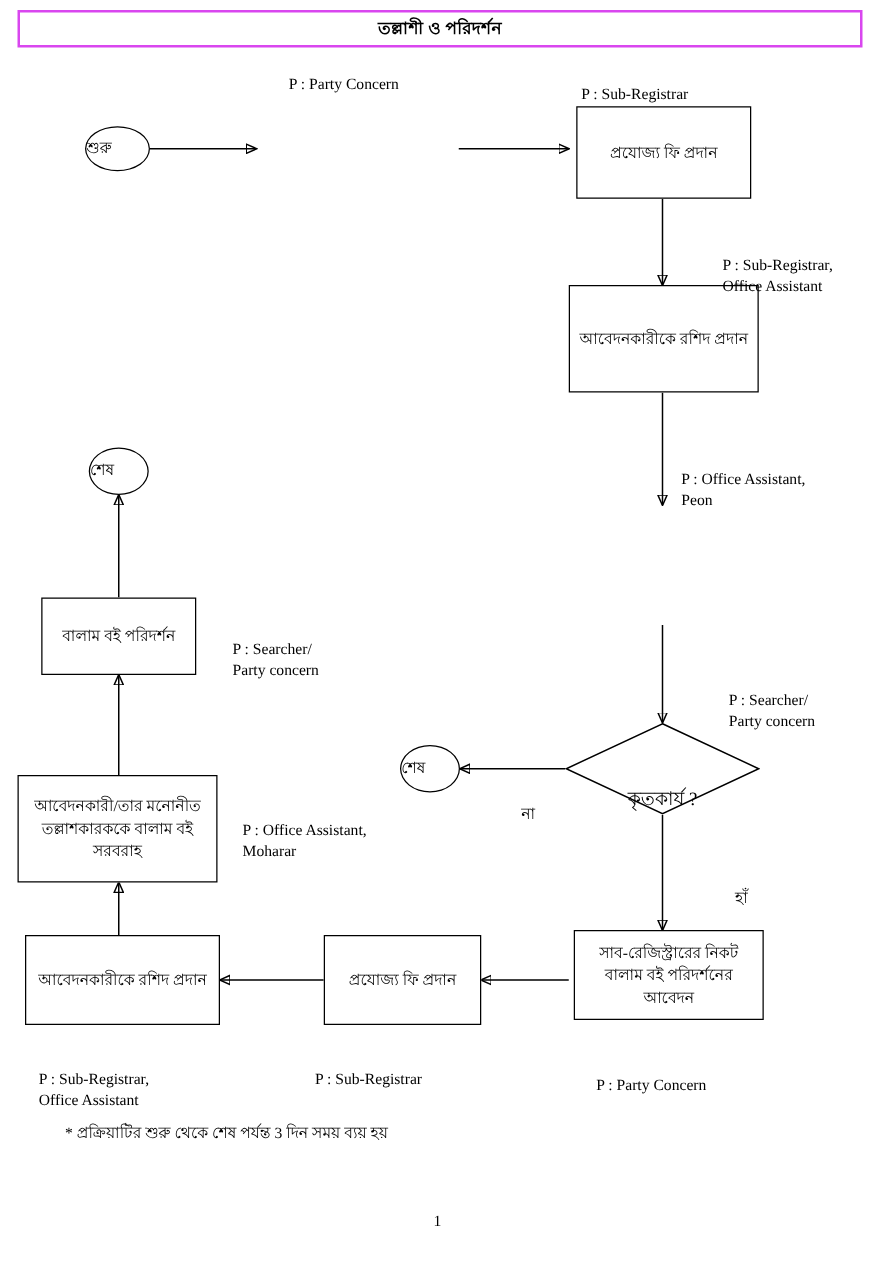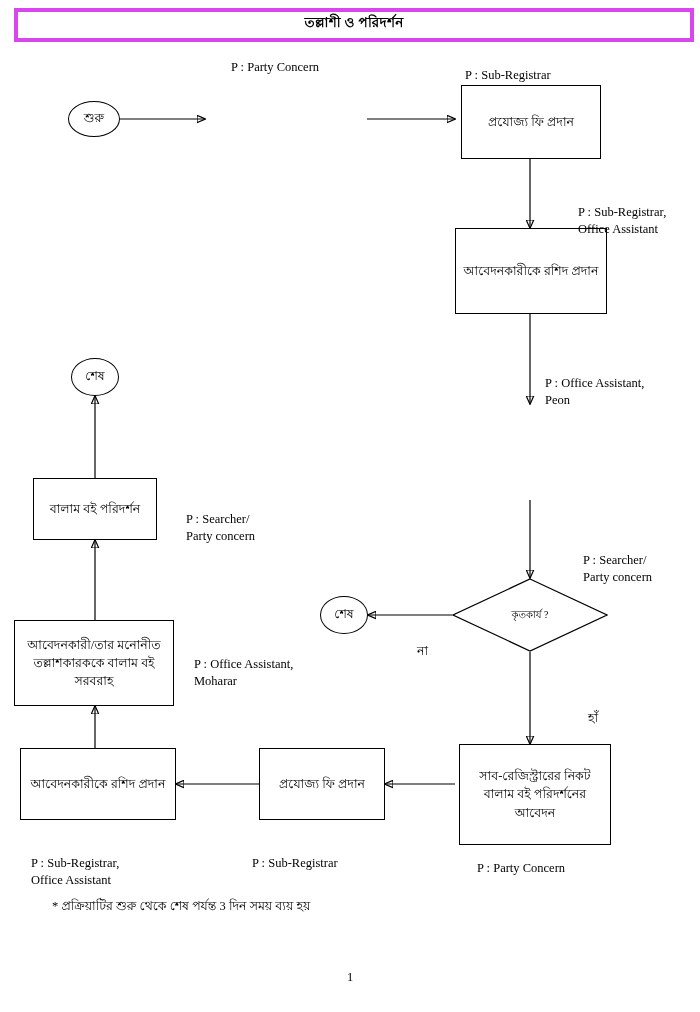--- a/index.html
+++ b/index.html
@@ -22,23 +22,24 @@
     height: 1012px;
   }
 
   
   .title-bar {
     position: absolute;
     left: 14px;
     top: 8px;
     width: 672px;
     height: 26px;
-    border: 4px solid #d946ef;
+    border: 2px solid #d946ef;
     background: #ffffff;
     display: flex;
+    align-items: center;
     justify-content: center;
   }
   .title-bar .title-text {
     font-size: 13.5px;
     font-weight: bold;
     letter-spacing: 0.3px;
   }
 
   
   .node {
@@ -56,38 +57,38 @@
   }
 
   .terminator {
     position: absolute;
     box-sizing: border-box;
     border: 1px solid #000;
     border-radius: 50%;
     background: #fff;
     display: flex;
     align-items: center;
-    justify-content: center;
+    justify-content: flex-start;
     font-size: 12.5px;
     text-align: center;
   }
 
   .decision-wrap {
     position: absolute;
   }
   .decision-wrap svg {
     display: block;
   }
   .decision-label {
     position: absolute;
     inset: 0;
     display: flex;
-    align-items: center;
+    align-items: flex-end;
     justify-content: center;
-    font-size: 10px;
+    font-size: 15px;
     text-align: center;
     pointer-events: none;
   }
 
   
   .ann {
     position: absolute;
     font-size: 12.5px;
     line-height: 1.35;
     white-space: pre-line;
@@ -183,21 +184,21 @@
     </svg>
     <div class="decision-label">
       <span>কৃতকার্য ?</span>
     </div>
   </div>
 
   <div class="terminator" style="left:320px; top:596px; width:48px; height:38px;">
     <span>শেষ</span>
   </div>
 
-  <div class="node" style="left:459px; top:744px; width:152px; height:101px;">
+  <div class="node" style="left:459px; top:744px; width:152px; height:72px;">
     <span>সাব-রেজিস্ট্রারের নিকট বালাম বই পরিদর্শনের আবেদন</span>
   </div>
 
   <div class="node" style="left:259px; top:748px; width:126px; height:72px;">
     <span>প্রযোজ্য ফি প্রদান</span>
   </div>
 
   <div class="node" style="left:20px; top:748px; width:156px; height:72px;">
     <span>আবেদনকারীকে রশিদ প্রদান</span>
   </div>

